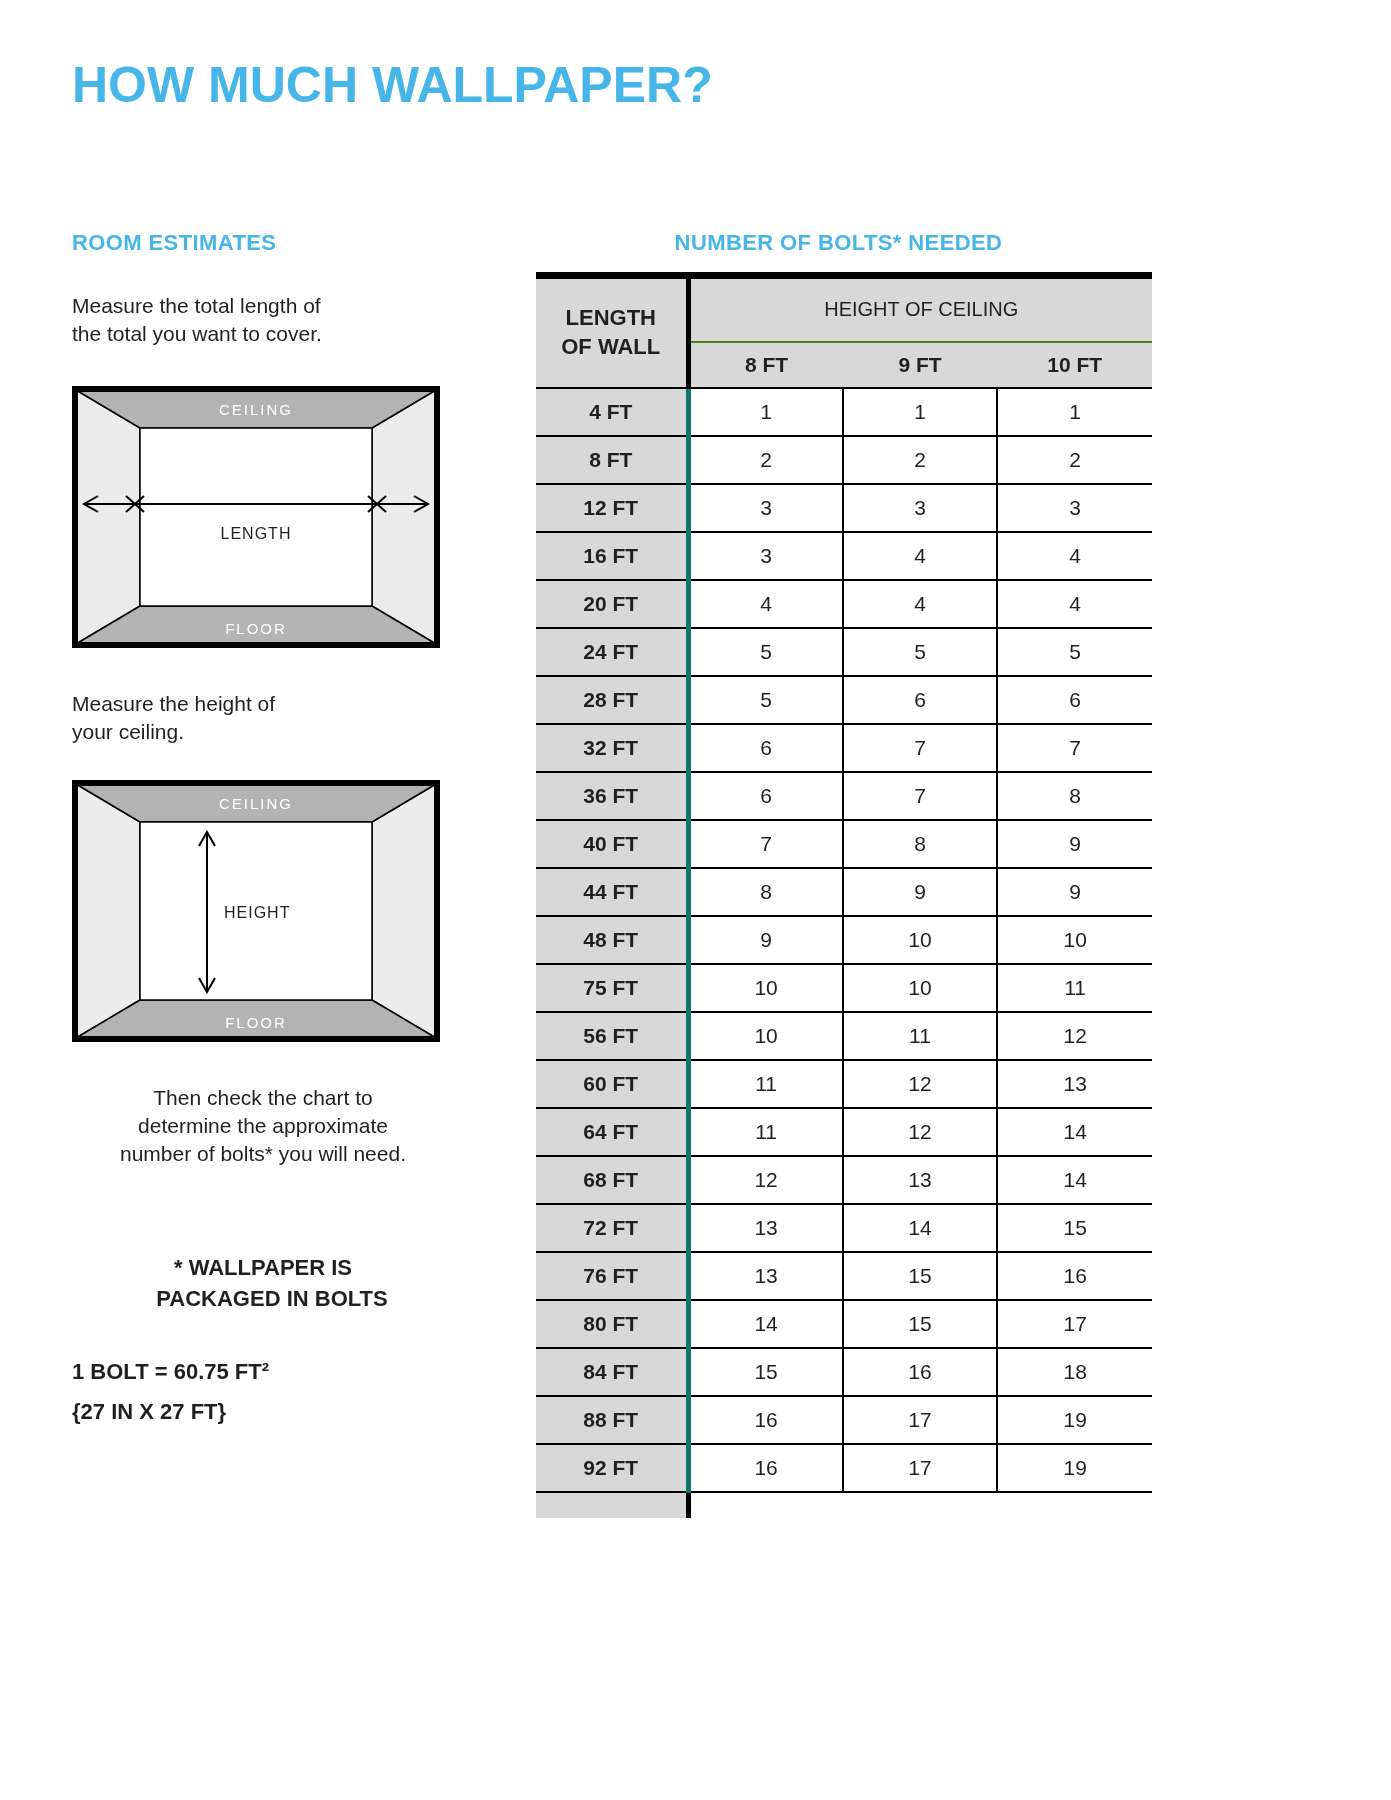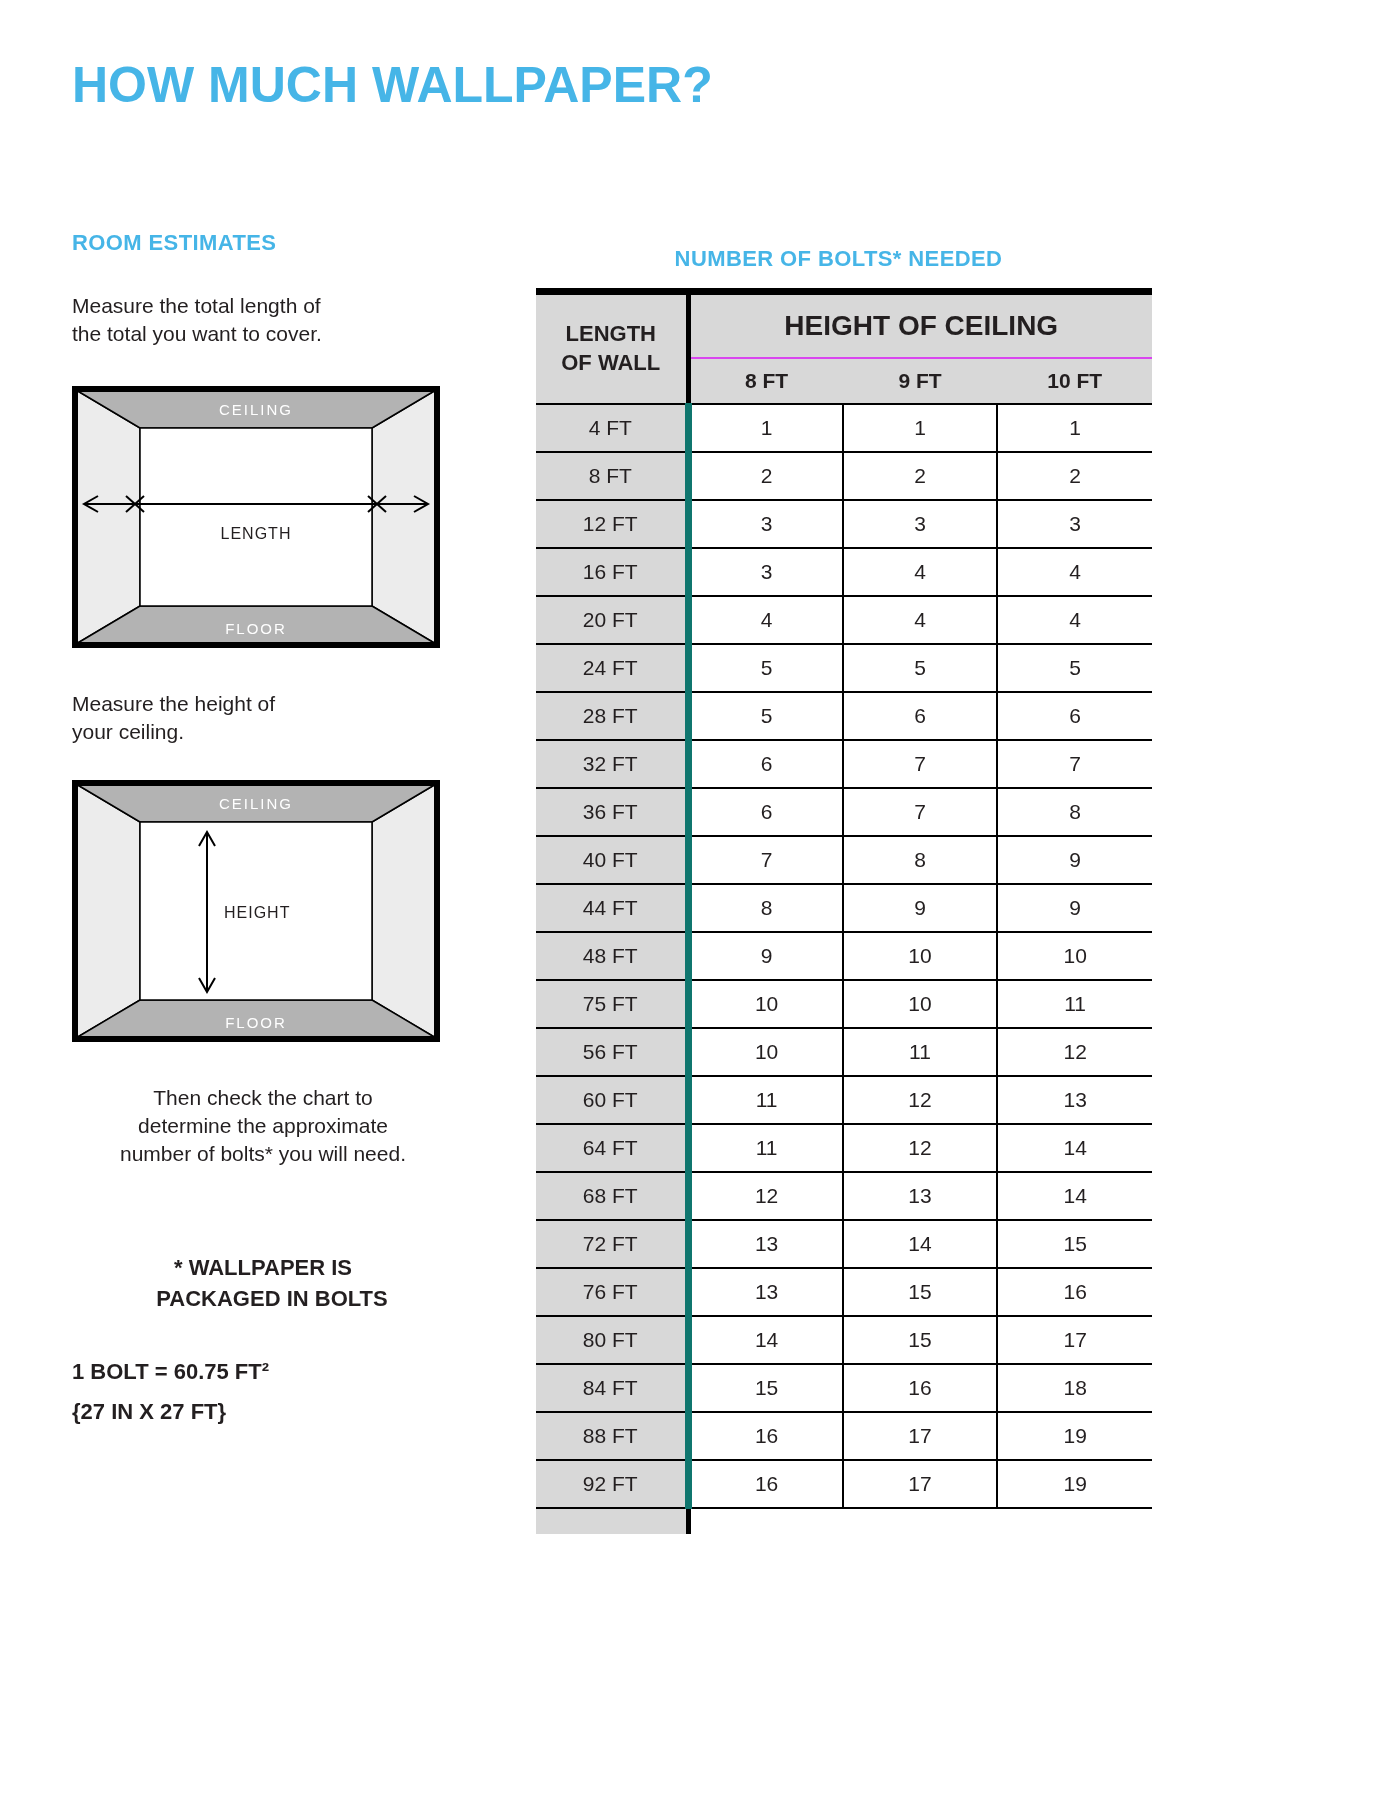--- a/index.html
+++ b/index.html
@@ -43,48 +43,48 @@
     font-family:"Liberation Sans", sans-serif;
   }
   .diagram .anchor-start { text-anchor:start; }
   .diagram .arrow line, .diagram .arrow polyline { stroke:#000; stroke-width:2; fill:none; }
 
   .footnote { margin-top:86px; font-size:22px; font-weight:bold; line-height:1.4;text-align:center; }
   .footnote-line2 { padding-left:18px; }
   .bolt-info { margin-top:44px; font-size:22px; font-weight:bold; }
   .bolt-dimensions { margin-top:14px; }
 
-  .right-col { position:absolute; left:525px; top:246px; width:616px;padding-left:11px; }
+  .right-col { position:absolute; left:525px; top:230px; width:616px;padding-left:11px; }
   .table-heading {
     font-size:22px; font-weight:bold; color:var(--accent,#46b5e7);
     text-align:center; letter-spacing:0.4px;
   }
   .bolts-table {
     border-collapse:collapse; table-layout:fixed; width:616px;
     margin-top:16px; border-top:7px solid #000;
   }
   .bolts-table th, .bolts-table td {
     text-align:center; vertical-align:middle;
     font-family:"Liberation Sans", sans-serif;
   }
   .len-head {
     width:152px; background:var(--cell-gray,#d8d8d8);
     border-right:5px solid #000;
     font-size:22px; font-weight:bold; line-height:1.3; white-space:pre-line;
   }
   .group-head {
-    background:var(--cell-gray,#d8d8d8); border-bottom:2px solid #d946ef;
-    font-size:28px; font-weight:bold; height:66px;
+    background:var(--cell-gray,#d8d8d8); border-bottom:2px solid #4d7c0f;
+    font-size:20px; font-weight:normal; height:66px;
   }
   .sub-head { background:var(--cell-gray,#d8d8d8); font-size:21px; font-weight:bold; height:46px; }
   .bolts-table tbody tr { height:48px; }
   .bolts-table tbody td { border-top:2px solid #000; font-size:21px; }
   .len-cell {
-    background:var(--cell-gray,#d8d8d8); font-weight:normal;
-    border-right:7px solid #0f766e; font-size:21px;margin-top:24px;
+    background:var(--cell-gray,#d8d8d8); font-weight:bold;
+    border-right:5px solid #0f766e; font-size:21px;margin-top:24px;
   }
   .val-cell { background:#fff; }
   .val-cell + .val-cell { border-left:2px solid #000; }
   .spacer-row { height:26px; }
   .spacer-cell { background:var(--cell-gray,#d8d8d8); border-right:5px solid #000; border-top:2px solid #000; }
   .spacer-blank { border-top:2px solid #000; background:#fff; }
 </style>
 </head>
 <body>
 

